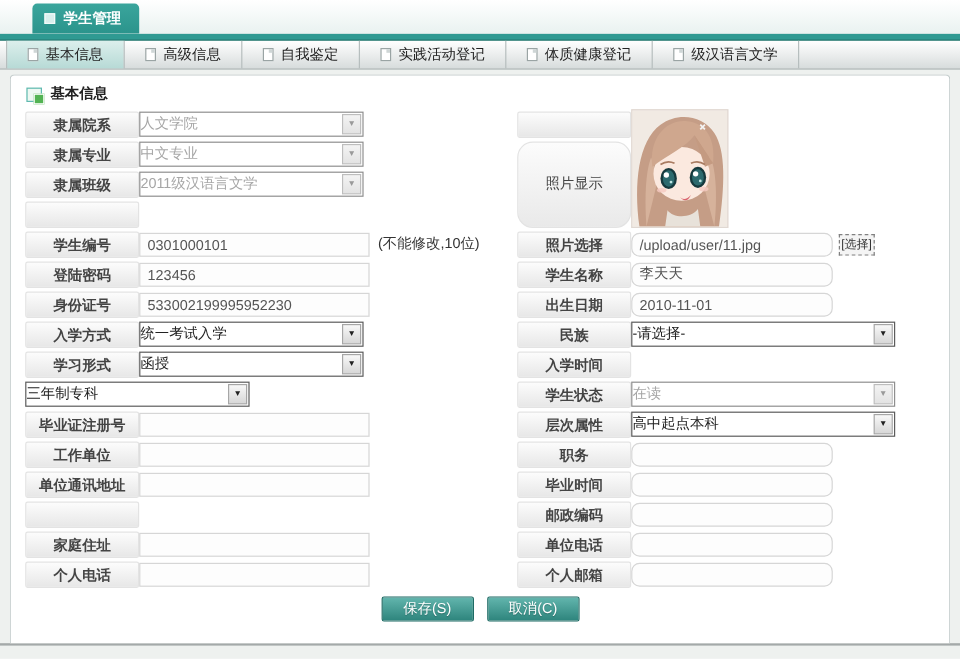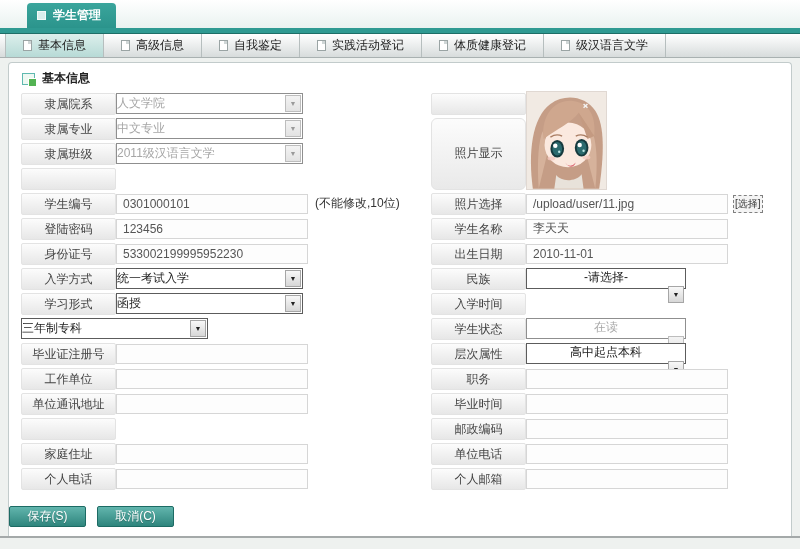--- a/index.html
+++ b/index.html
@@ -32,44 +32,44 @@
   .form-icon::after { content:""; position:absolute; right:-3px; bottom:-3px; width:7px; height:7px;
                       background:#53b353; border:1px solid #fff; }
 
   .form-area { position:absolute; top:28px; left:0; right:0; height:425px; }
   .col { position:absolute; top:0; }
   .col-left  { left:12px;  width:402px; }
   .col-right { left:422px; width:364px; }
 
   .frow { height:25px; display:flex; align-items:center; }
   .lbl { width:95px; height:22px; line-height:20px; text-align:center; flex:none;
-         background:linear-gradient(#fcfcfc,#e7e7e7); border:1px solid #e3e3e3; border-radius:2px; color:#444; }
+         background:linear-gradient(#fcfcfc,#e7e7e7); border:1px solid #e3e3e3; border-radius:2px; color:#444;font-weight:bold; }
   .txt { height:20px; border:1px solid #d6d6d6; background:#fdfdfd; color:#555; padding:0 6px;
          font-size:12px; font-family:inherit; width:192px; }
-  .col-right .txt { width:202px; }
+  .col-right .txt { width:168px;border-radius:7px; }
   .sel { height:21px; border:1px solid #5c5c5c; background:#fff; display:flex; align-items:center;
          width:187px; color:#222; cursor:pointer; }
-  .col-right .sel { width:160px;flex-direction:column; }
+  .col-right .sel { width:220px; }
   .sel .arrow { margin-left:auto; margin-right:1px; width:16px; height:17px; flex:none;
                 background:linear-gradient(#f8f8f8,#d7d7d7); border:1px solid #a6a6a6;
                 display:flex; align-items:center; justify-content:center; font-size:7px; color:#222; }
   .sel.dis { color:#a6a6a6; border-color:#8f8f8f; }
   .sel.dis .arrow { color:#9a9a9a; background:linear-gradient(#f3f3f3,#e3e3e3); border-color:#bdbdbd; }
   .note { margin-left:7px; color:#333; white-space:nowrap; }
 
   .photo-row { height:75px; display:flex; align-items:center; }
   .photo-lbl { width:95px; height:72px; flex:none; display:flex; align-items:center; justify-content:center;
-               background:linear-gradient(#fcfcfc,#e9e9e9); border:1px solid #e3e3e3; border-radius:6px; color:#444; }
+               background:linear-gradient(#fcfcfc,#e9e9e9); border:1px solid #e3e3e3; border-radius:13px; color:#444; }
   .photo { position:absolute; left:95px; top:0; width:81px; height:99px; border:1px solid #e0d8d2; background:#f2ece6; }
   .photo svg { display:block; width:100%; height:100%; }
 
   .pick-btn { margin-left:5px; padding:1px 1px; border:1px dashed #808080; background:#f4f4f4;
               color:#333; font-size:10px; cursor:pointer; white-space:nowrap; }
 
-  .btn-row { position:absolute; top:443px; left:0; right:0; display:flex; gap:11px; }
+  .btn-row { position:absolute; top:434px; left:0; right:0; display:flex; justify-content:center; gap:11px; }
   .btn { width:77px; height:21px; border:1px solid #1d6b64; border-radius:2px; cursor:pointer;
          background:linear-gradient(#62b5ad,#2e857d); color:#fff; font-size:12px;
          display:flex; align-items:center; justify-content:center; text-shadow:0 1px 1px rgba(0,0,0,.25); }
 
   .bottom-line { height:2px; background:#a4a9a9; }
 </style>
 </head>
 <body>
 
 <div class="topbar">

